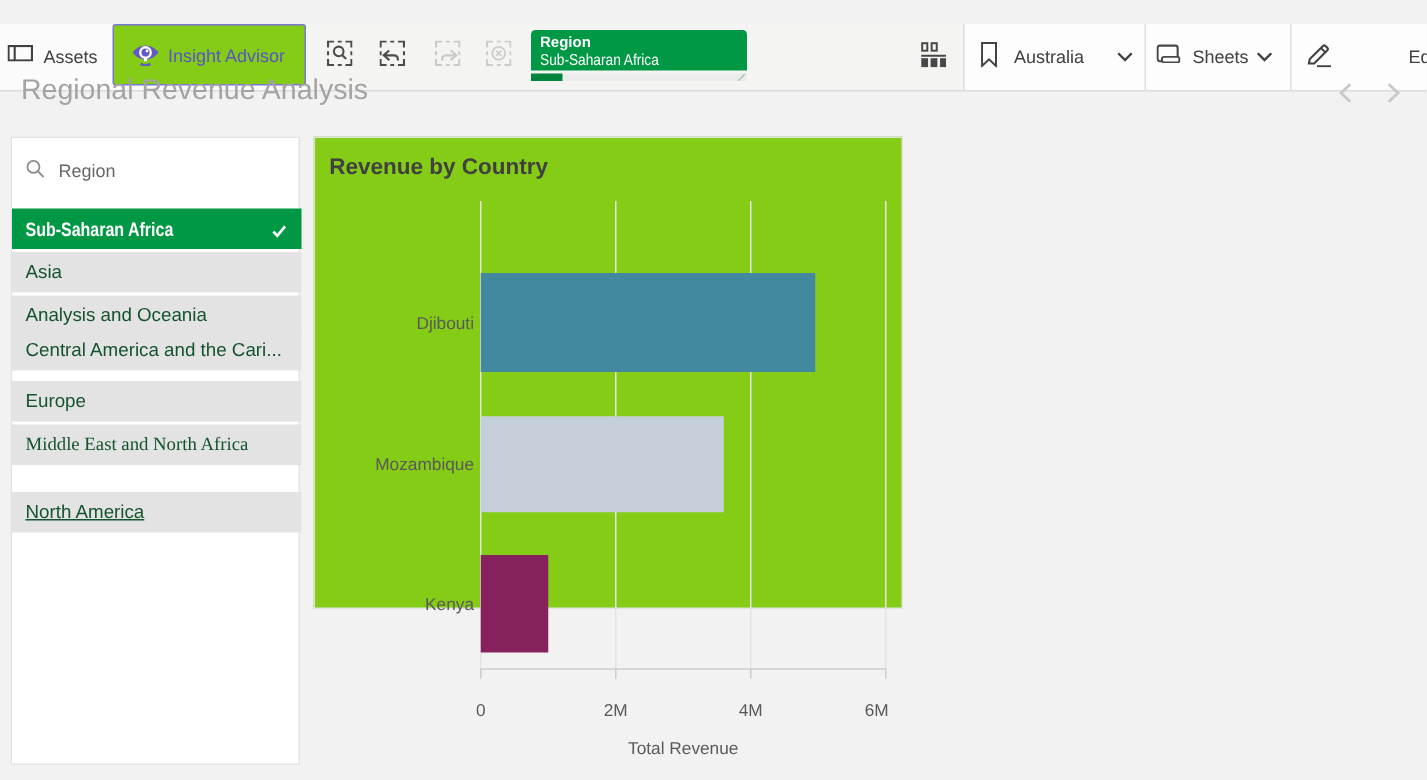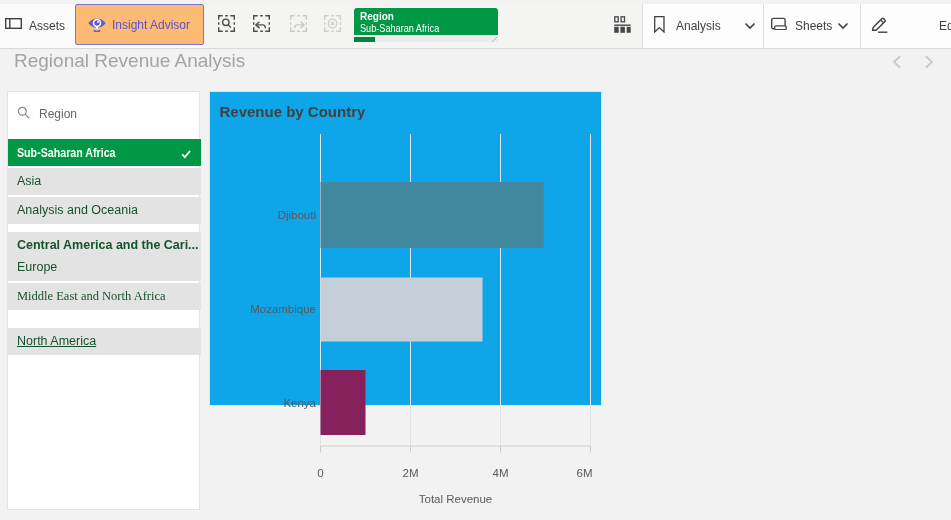--- a/index.html
+++ b/index.html
@@ -1,28 +1,28 @@
 <!DOCTYPE html>
 <html><head>
 <meta charset="utf-8">
 <style>
   * { margin:0; padding:0; box-sizing:border-box; }
   html,body { width:951px; height:520px; overflow:hidden; background:#f2f2f2;
     font-family:"Liberation Sans", sans-serif; }
   .abs { position:absolute; }
   
-  #toolbar { position:absolute; left:0; top:4px; width:951px; height:45px;
+  #toolbar { position:absolute; left:0; top:16px; width:951px; height:45px;
     background:#fbfbfb; border-bottom:1px solid #d9d9d9; }
   #midstrip { position:absolute; left:204px; top:0; width:438px; height:44px;
     background:#f4f4f3; }
   #rightstrip { position:absolute; left:642px; top:0; width:309px; height:44px;
     background:#fdfdfd; border-left:1px solid #ddd; }
   .tbtext { position:absolute; font-size:12px; color:#404040; line-height:44px; white-space:nowrap; }
   #ia-btn { position:absolute; left:75px; top:0px; width:129px; height:41px;
-    background:#fdba74; border:1.5px solid #7a77d4; border-radius:2px; }
+    background:#84cc16; border:1.5px solid #7a77d4; border-radius:2px; }
   #ia-btn span { position:absolute; left:36px; top:0; font-size:12px; color:#5a54c6; line-height:40px; white-space:nowrap; }
   
   #chip { position:absolute; left:354px; top:4px; width:144px; height:27px;
     background:#009845; border-radius:3px 3px 0 0; color:#fff; }
   #chip .l1 { position:absolute; left:6px; top:3px; font-size:10px; font-weight:bold; }
   #chip .l2 { position:absolute; left:6px; top:14px; font-size:10.5px; }
   #chipbar { position:absolute; left:354px; top:32.5px; width:144px; height:5px; background:#ececec; }
   #chipbar .fill { position:absolute; left:0; top:0; width:21px; height:5px; background:#00843c; }
   .vsep { position:absolute; top:0; width:1px; height:44px; background:#ddd; }
   
@@ -30,21 +30,21 @@
   
   #panel { position:absolute; left:7px; top:91px; width:193px; height:419px;
     background:#fff; border:1px solid #e3e3e3; }
   #panel .hdr { position:absolute; left:0; top:0; width:100%; height:47px; }
   #panel .hdr .txt { position:absolute; left:31px; top:14.5px; font-size:12px; color:#666; }
   .row { position:absolute; left:0; width:193px; height:27.4px; background:#e3e3e3;
     font-size:12.5px; color:#14532d; line-height:27px; padding-left:9px; white-space:nowrap; overflow:hidden; }
   .row.sel { background:#009845; color:#fff; font-weight:bold; }
   
   #card { position:absolute; left:209px; top:91px; width:393px; height:315px;
-    background:#0ea5e9; border:1px solid #e3e3e3; }
+    background:#84cc16; border:1px solid #e3e3e3; }
   #card .title { position:absolute; left:9.5px; top:10.5px; font-size:15px; font-weight:bold; color:#404040; }
 </style>
 </head>
 <body>
 
 <div id="toolbar">
   <div id="midstrip"></div>
   <div id="rightstrip"></div>
 
   <svg class="abs" style="left:5px;top:14px" width="17" height="11" viewBox="0 0 17 11">
@@ -102,21 +102,21 @@
     <rect x="7.1" y="0.8" width="3.4" height="5" fill="none" stroke="#474747" stroke-width="1.3"></rect>
     <line x1="0.2" y1="9.2" x2="16.7" y2="9.2" stroke="#474747" stroke-width="1.4"></line>
     <rect x="0.2" y="10.8" width="4.5" height="6" fill="#474747"></rect>
     <rect x="6.4" y="10.8" width="4.5" height="6" fill="#474747"></rect>
     <rect x="12.7" y="10.8" width="4" height="6" fill="#474747"></rect>
   </svg>
 
   <svg class="abs" style="left:654px;top:12px" width="11" height="17" viewBox="0 0 11 17">
     <path d="M0.7 16 L0.7 0.7 L10 0.7 L10 16 L5.35 11.6 Z" fill="none" stroke="#424242" stroke-width="1.3"></path>
   </svg>
-  <div class="tbtext" style="left:676px;">Analysis</div>
+  <div class="tbtext" style="left:676px;">Australia</div>
   <svg class="abs" style="left:744px;top:18px" width="12" height="8" viewBox="0 0 12 8">
     <path d="M1.5 1.5 L6 6 L10.5 1.5" fill="none" stroke="#404040" stroke-width="1.6"></path>
   </svg>
   <div class="vsep" style="left:763px;"></div>
   <svg class="abs" style="left:771px;top:12.5px" width="16" height="13.5" viewBox="0 0 16 13.5">
     <rect x="0.7" y="1.4" width="13.4" height="10.4" rx="1.6" fill="none" stroke="#474747" stroke-width="1.4"></rect>
     <rect x="3.6" y="8.9" width="11.7" height="3.7" rx="1.5" fill="#fdfdfd" stroke="#474747" stroke-width="1.3"></rect>
   </svg>
   <div class="tbtext" style="left:795px;text-align:center;">Sheets</div>
   <svg class="abs" style="left:836.5px;top:18px" width="12" height="8" viewBox="0 0 12 8">
@@ -147,21 +147,21 @@
     </svg>
     <div class="txt">Region</div>
   </div>
   <div class="row sel" style="top:47px;"><span style="display:inline-block;transform:scaleX(.82);transform-origin:0 50%;font-size:13px;">Sub-Saharan Africa</span>
     <svg class="abs" style="right:9px;top:9.5px" width="12" height="11" viewBox="0 0 12 11">
       <path d="M2.2 5.4 L4.9 8.2 L10 1.9" fill="none" stroke="#fff" stroke-width="1.8"></path>
     </svg>
   </div>
   <div class="row" style="top:75.8px;">Asia</div>
   <div class="row" style="top:104.5px;">Analysis and Oceania</div>
-  <div class="row" style="top:140px;font-weight:bold;">Central America and the Cari...</div>
+  <div class="row" style="top:128px;">Central America and the Cari...</div>
   <div class="row" style="top:162px;">Europe</div>
   <div class="row" style="top:190.8px;font-family:Liberation Serif, serif;">Middle East and North Africa</div>
   <div class="row" style="top:236px;text-decoration:underline;">North America</div>
 </div>
 
 <div id="card">
   <div class="title">Revenue by Country</div>
   <svg class="abs" style="left:-1px;top:-1px" width="391" height="417" viewBox="0 0 391 417">
 
     <g stroke="#e3e3e3" stroke-width="1">

